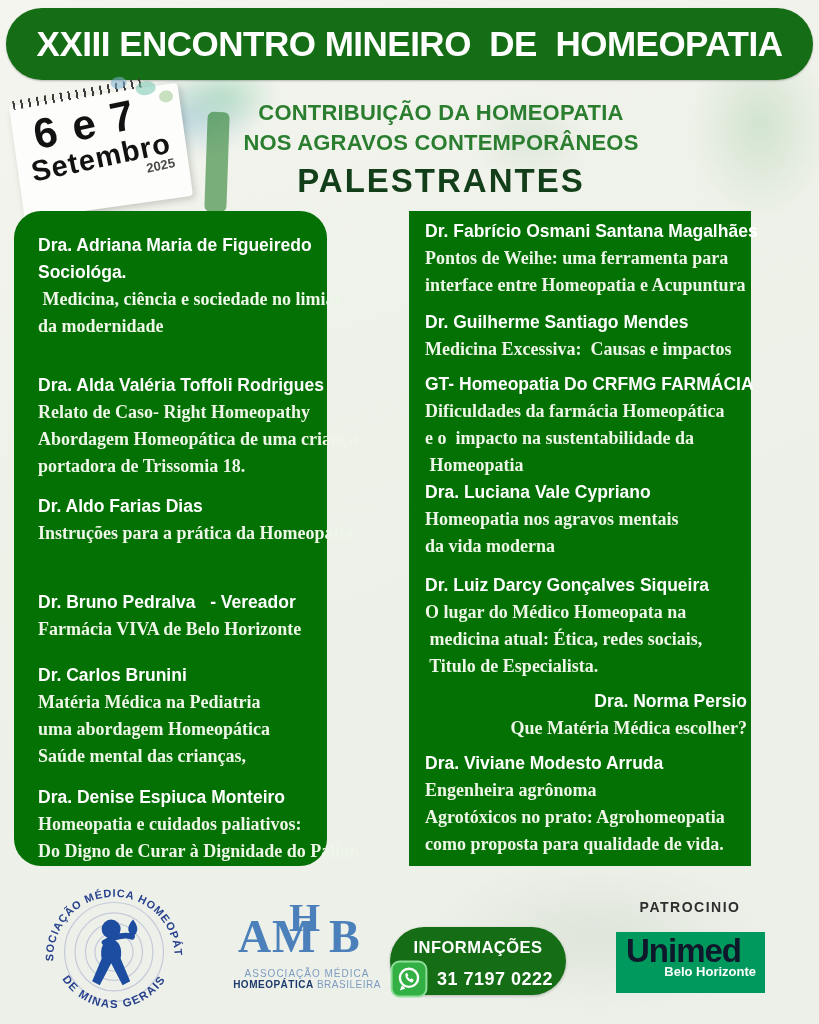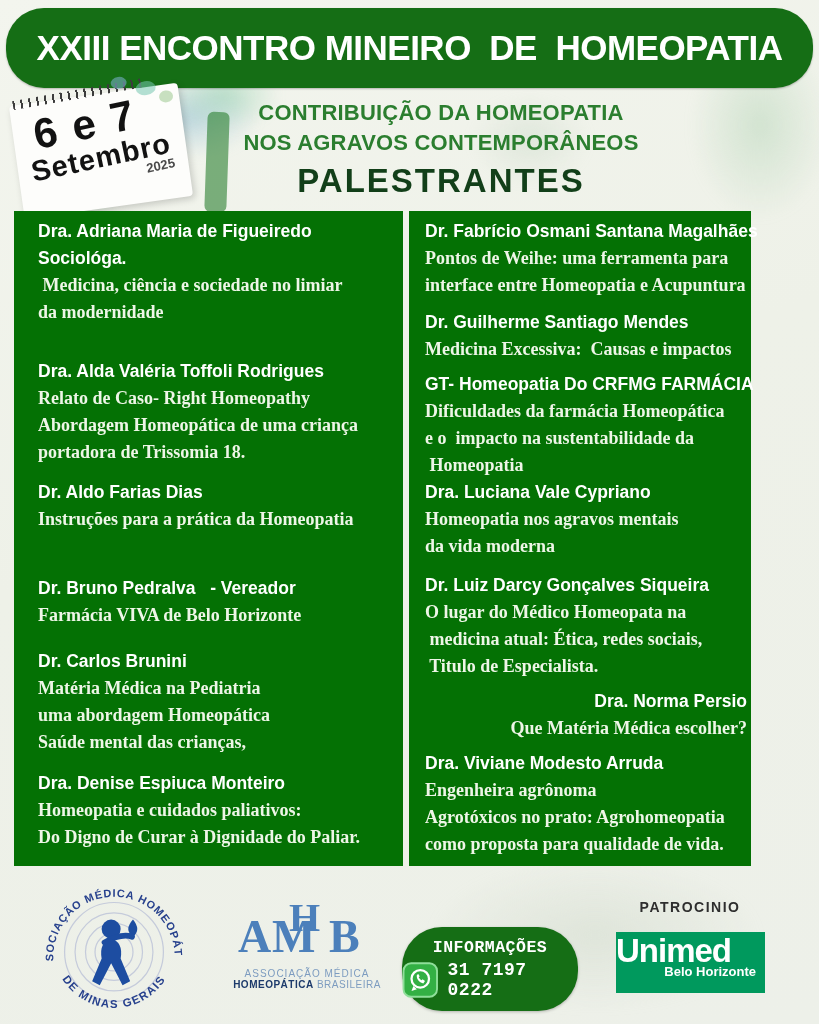--- a/index.html
+++ b/index.html
@@ -15,21 +15,21 @@
   .b3{left:690px;top:30px;width:140px;height:190px;background:radial-gradient(closest-side,rgba(165,205,170,.4),rgba(165,205,170,0));}
   .b4{left:470px;top:95px;width:120px;height:90px;background:radial-gradient(closest-side,rgba(190,210,190,.35),rgba(190,210,190,0));}
   .b5{left:430px;top:860px;width:330px;height:150px;background:radial-gradient(closest-side,rgba(205,215,200,.45),rgba(205,215,200,0));}
   .b6{left:30px;top:180px;width:90px;height:60px;background:radial-gradient(closest-side,rgba(150,200,160,.35),rgba(150,200,160,0));}
   .ribbon{position:absolute;left:206px;top:112px;width:22px;height:100px;border-radius:6px;
     background:rgba(42,126,46,.6);transform:rotate(2deg);}
   .dot{position:absolute;border-radius:50%;opacity:.55;}
 
   
   .title-pill{
-    position:absolute;left:6px;top:8px;width:807px;height:80px;border-radius:38px;
+    position:absolute;left:6px;top:8px;width:807px;height:72px;border-radius:38px;
     background:var(--header-green,#156e15);display:flex;align-items:center;justify-content:center;
     box-shadow:0 1px 2px rgba(0,0,0,.25);
   }
   .title-pill span{
     color:#fff;font-weight:bold;font-size:35px;letter-spacing:-.5px;white-space:pre;
   }
 
   
   .calendar{
     position:absolute;left:16px;top:94px;width:170px;height:114px;background:#fdfdfb;
@@ -42,21 +42,21 @@
   .cal-month{font-size:29px;font-weight:bold;color:#121212;line-height:30px;padding-left:12px;letter-spacing:1px;}
   .cal-year{font-size:13px;font-weight:bold;color:#4a4a4a;text-align:right;padding-right:16px;margin-top:-2px;}
 
   
   .subtitle{position:absolute;left:206px;top:98px;width:470px;text-align:center;}
   .sub-line{color:var(--subtitle-green,#2b7e2f);font-weight:bold;font-size:22px;line-height:30px;letter-spacing:.2px;}
   .palestrantes{color:var(--heading-dark-green,#123f19);font-weight:bold;font-size:33px;line-height:42px;letter-spacing:2px;margin-top:2px;}
 
   
   .panel{position:absolute;top:211px;height:655px;background:var(--panel-green,#047104);box-sizing:border-box;}
-  .panel-left{left:14px;width:389px;padding:7px 6px 0 24px;}
+  .panel-left{left:14px;width:313px;padding:21px 6px 0 24px;border-radius:27px;}
   .panel-right{left:409px;width:342px;padding:7px 4px 0 16px;}
   .entry .name{color:#ffffff;font-family:"Liberation Sans",sans-serif;font-weight:bold;font-size:17.5px;line-height:27px;white-space:pre;}
   .entry .name div{white-space:pre;}
   .entry .talk{color:#eef6e7;font-family:"Liberation Serif",serif;font-weight:bold;font-size:18px;line-height:27px;}
   .entry .talk div{white-space:pre;}
   .panel-left .entry:nth-of-type(1){margin-bottom:32px;}
   .panel-left .entry:nth-of-type(2){margin-bottom:13px;}
   .panel-left .entry:nth-of-type(3){margin-bottom:42px;}
   .panel-left .entry:nth-of-type(4){margin-bottom:19px;}
   .panel-left .entry:nth-of-type(5){margin-bottom:14px;}
@@ -73,30 +73,30 @@
   .amhb-mono{position:relative;height:66px;font-family:"Liberation Serif",serif;font-weight:bold;color:var(--amhb-blue,#4c80bb);}
   .amhb-mono span{position:absolute;line-height:1;}
   .amhb-a{left:6px;top:16px;font-size:46px;}
   .amhb-h{left:57px;top:0;font-size:40px;}
   .amhb-m{left:40px;top:16px;font-size:46px;}
   .amhb-b{left:97px;top:16px;font-size:46px;}
   .amhb-l1{font-size:10px;letter-spacing:1px;color:#7d9cc0;margin-top:4px;white-space:nowrap;}
   .amhb-l2{font-size:10px;letter-spacing:.5px;color:#7d9cc0;white-space:nowrap;}
   .amhb-l2 b{color:#1c3a6b;}
 
-  .info-pill{position:absolute;left:402px;top:927px;width:176px;height:84px;border-radius:40px;
-    background:var(--header-green,#156e15);box-shadow:0 1px 3px rgba(0,0,0,.25);font-family:Liberation Mono, monospace;}
+  .info-pill{position:absolute;left:390px;top:927px;width:176px;height:68px;border-radius:40px;
+    background:var(--header-green,#156e15);box-shadow:0 1px 3px rgba(0,0,0,.25);}
   .info-label{color:#fff;font-weight:bold;font-size:16.5px;letter-spacing:.5px;text-align:center;margin-top:11px;}
   .info-row{display:flex;align-items:center;justify-content:flex-start;gap:9px;margin-top:3px;}
   .info-phone{color:#fff;font-weight:bold;font-size:18px;letter-spacing:.5px;}
 
   .patrocinio{position:absolute;left:600px;top:899px;width:180px;text-align:center;
     color:#2e2e2e;font-size:14px;letter-spacing:1.5px;font-weight:600;}
   .unimed{position:absolute;left:616px;top:932px;width:149px;height:61px;background:var(--unimed-green,#00995d);}
-  .unimed-name{color:#ffffff;font-weight:bold;font-size:33px;line-height:38px;letter-spacing:-1px;}
+  .unimed-name{color:#0f172a;font-weight:bold;font-size:33px;line-height:38px;padding-left:10px;letter-spacing:-1px;}
   .unimed-city{color:#fff;font-weight:bold;font-size:13px;text-align:right;padding-right:9px;margin-top:-6px;}
 </style>
 </head>
 <body>
 
 <div class="poster">
 
   <div class="blob b1"></div>
   <div class="blob b2"></div>
   <div class="blob b3"></div>

